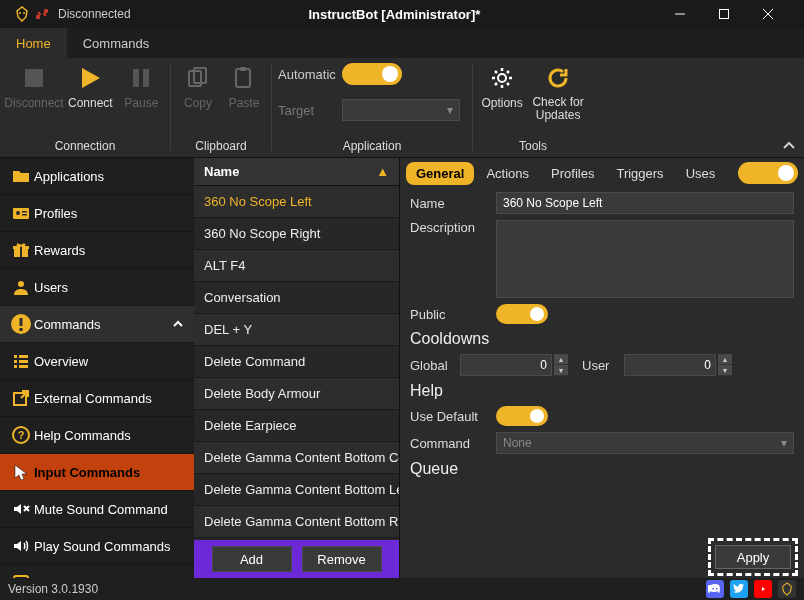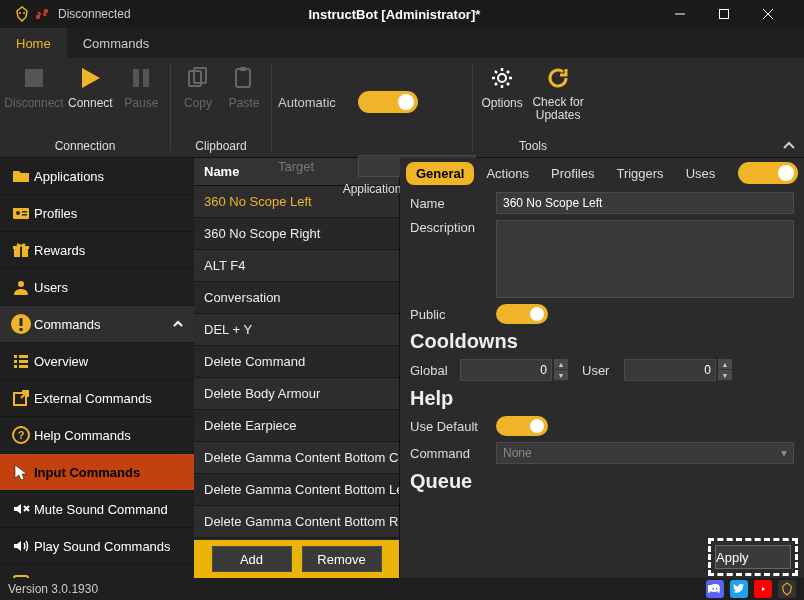--- a/index.html
+++ b/index.html
@@ -20,54 +20,54 @@
 
 
 .ribbon { height: 100px; background: #2b2b2b; display: flex; position: relative; border-bottom: 1px solid #111; }
 .ribbon-group { display: flex; flex-direction: column; justify-content: space-between; padding: 2px 6px 2px 6px; }
 .ribbon-group .rg-body { display: flex; gap: 4px; flex: 1; align-items: flex-start; }
 .ribbon-group .rg-label { text-align: center; font-size: 12px; color: #ddd; padding: 2px 0; }
 .ribbon-sep { width: 1px; background: #404040; margin: 6px 0; }
 .rb-btn { display: flex; flex-direction: column; align-items: center; justify-content: center; width: 56px; padding: 4px 2px; font-size: 12px; color: #ddd; gap: 4px; }
 .rb-btn.disabled { color: #666; }
 .rb-icon { width: 28px; height: 28px; display: flex; align-items: center; justify-content: center; }
-.ribbon-toggle { display: flex; align-items: center; gap: 16px; height: 28px; margin-top: 28px; }
+.ribbon-toggle { display: flex; align-items: center; height: 28px; }
 .ribbon-label { font-size: 13px; color: #ccc; width: 64px; }
 .collapse-caret { position: absolute; right: 8px; bottom: 4px; color: #ccc; }
 
 
 .main { display: flex; height: calc(600px - 28px - 30px - 100px - 22px); }
 .sidebar { width: 194px; background: #1f1f1f; overflow-y: auto; }
 .side-item { display: flex; align-items: center; gap: 2px; padding: 7px 10px; font-size: 13px; color: #fff; border-bottom: 1px solid #161616; }
 .side-item.active { background: #c2410c; color: #000; font-weight: 600; }
 .side-item.header { background: #2f2f2f; }
 .side-item .side-icon { width: 22px; height: 22px; display: flex; align-items: center; justify-content: center; flex-shrink: 0; }
 .side-item .chev { margin-left: auto; }
 
 .center { width: 206px; background: #242424; display: flex; flex-direction: column; border-right: 1px solid #111; }
 .list-header { height: 28px; background: #333; display: flex; align-items: center; padding: 0 10px; font-size: 13px; font-weight: 700; color: #fff; border-bottom: 1px solid #111; justify-content: space-between;}
 .list-body { flex: 1; overflow-y: auto; }
 .list-row { height: 32px; display: flex; align-items: center; padding: 0 10px; font-size: 13px; color: #eee; border-bottom: 1px solid #1a1a1a; background: #2d2d2d; white-space: nowrap; overflow: hidden; text-overflow: ellipsis; }
 .list-row:nth-child(even) { background: #272727; }
 .list-row.selected { color: #f0b429; }
-.list-footer { height: 38px; display: flex; gap: 10px; align-items: center; justify-content: center; background: #eab308; padding: 0 10px; }
+.list-footer { height: 38px; display: flex; gap: 10px; align-items: center; justify-content: center; background: #6d28d9; padding: 0 10px; }
 .btn-flat { background: #3a3a3a; color: #fff; width: 80px; height: 26px; display: flex; align-items: center; justify-content: center; font-size: 13px; border: 1px solid #4a4a4a; }
 
 .detail { flex: 1; background: #2b2b2b; overflow-y: auto; position: relative; }
 .detail-tabs { height: 30px; display: flex; align-items: center; padding: 2px 6px; gap: 2px; }
 .dt { padding: 4px 10px; font-size: 13px; color: #ddd; border-radius: 8px; }
 .dt.active { background: #f0b429; color: #000; font-weight: 600; }
 .dt-toggle-right { margin-left: auto; }
 
 .form { padding: 4px 10px 10px 10px; }
 .form-row { display: flex; align-items: center; gap: 8px; margin-bottom: 6px; font-size: 13px; }
 .form-label { width: 78px; color: #ddd; font-size: 13px; }
 .form-input { flex: 1; background: #3a3a3a; border: 1px solid #4a4a4a; height: 22px; color: #fff; font-size: 12px; padding: 0 6px; }
 .form-text { flex: 1; background: #3a3a3a; border: 1px solid #4a4a4a; height: 78px; color: #fff; font-size: 12px; padding: 2px 6px; resize: none; }
-.section-h { font-size: 20px; font-weight: 700; color: #eee; margin: 6px 0 6px 0; }
+.section-h { font-size: 16px; font-weight: 400; color: #eee; margin: 6px 0 6px 0; }
 .spin { display:flex; align-items:center; gap:2px; }
 .spin input { width: 92px; background:#3a3a3a; border:1px solid #4a4a4a; height:22px; color:#fff; text-align:right; padding:0 4px; font-size:12px;}
 .spin .spin-btns { display:flex; flex-direction:column; }
 .spin .sb { width:14px; height:11px; background:#4a4a4a; font-size:7px; line-height:11px; text-align:center; color:#ccc; border-bottom:1px solid #333;}
 .dropdown { flex:1; background:#3a3a3a; border:1px solid #4a4a4a; height:22px; color:#888; font-size:12px; padding:0 6px; display:flex; align-items:center; justify-content:space-between;}
 
 
 .toggle { width: 52px; height: 20px; border-radius: 10px; position: relative; }
 .toggle.on { background: #f0b429; }
 .toggle .knob { width: 14px; height: 14px; border-radius: 50%; background: #fff; position: absolute; top: 3px; }
@@ -75,21 +75,21 @@
 .toggle.lg { width: 60px; height: 22px; border-radius: 11px; }
 .toggle.lg .knob { width: 16px; height: 16px; top: 3px; }
 
 
 .statusbar { height: 22px; background: #1f1f1f; display: flex; align-items: center; padding: 0 8px; font-size: 12px; color: #ccc; gap: 20px; }
 .statusbar .status-icons { margin-left: auto; display: flex; gap: 6px; }
 .sicon { width: 18px; height: 18px; border-radius: 3px; display:flex; align-items:center; justify-content:center; font-size:11px; font-weight:bold; color:#fff; }
 
 
 .apply-wrap { position: absolute; right: 6px; bottom: 2px; border: 3px dashed #fff; padding: 4px; }
-.apply-btn { background: #3a3a3a; border: 1px solid #666; width: 76px; height: 24px; display: flex; align-items: center; justify-content: flex-start; font-size: 13px; color: #fff; }
+.apply-btn { background: #3a3a3a; border: 1px solid #666; width: 76px; height: 24px; display: flex; align-items: center; justify-content: center; font-size: 13px; color: #fff; }
 
 
 ::-webkit-scrollbar { width: 14px; }
 ::-webkit-scrollbar-track { background: #2a2a2a; }
 ::-webkit-scrollbar-thumb { background: #555; }
 
 svg { display: block; }
 </style>
 </head>
 <body>

